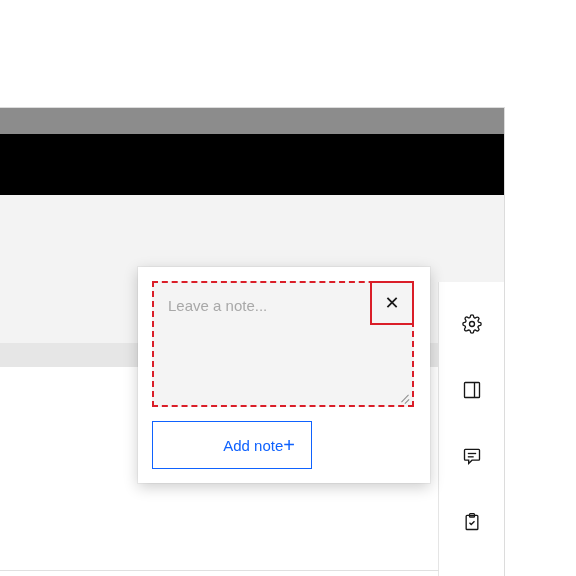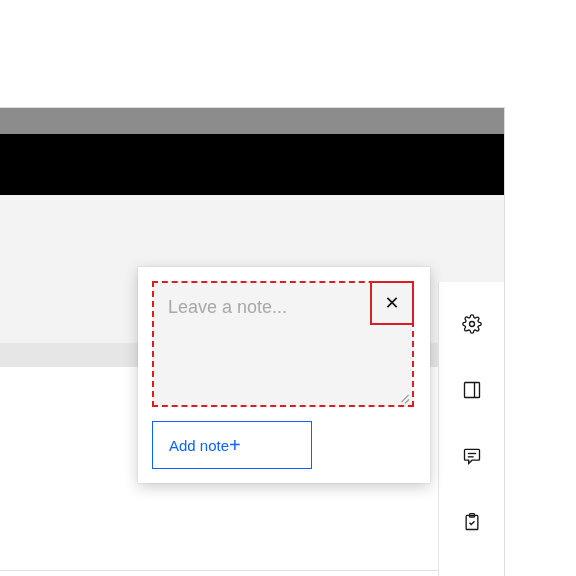--- a/index.html
+++ b/index.html
@@ -116,21 +116,21 @@
     height: 126px;
     background: #f4f4f4;
   }
   .note-area {
     width: 100%;
     height: 100%;
     border: none;
     background: transparent;
     resize: none;
     padding: 14px 48px 14px 14px;
-    font-size: 18px;
+    font-size: 15px;
     font-family: inherit;
     color: #161616;
     outline: none;
   }
   .note-area::placeholder { color: #a8a8a8; }
   .close-box {
     position: absolute;
     top: -2px;
     right: -2px;
     width: 44px;
@@ -165,21 +165,21 @@
   .add-note-btn {
     margin-top: 14px;
     width: 160px;
     height: 48px;
     border: 1px solid #0f62fe;
     background: #fff;
     color: #0f62fe;
     font-size: 15px;
     display: flex;
     align-items: center;
-    justify-content: flex-start;
+    justify-content: flex-end;
     padding: 0 16px;
   }
   .add-note-btn .plus {
     font-size: 20px;
     font-weight: 300;
     line-height: 1;
   }
 </style>
 </head>
 <body>

